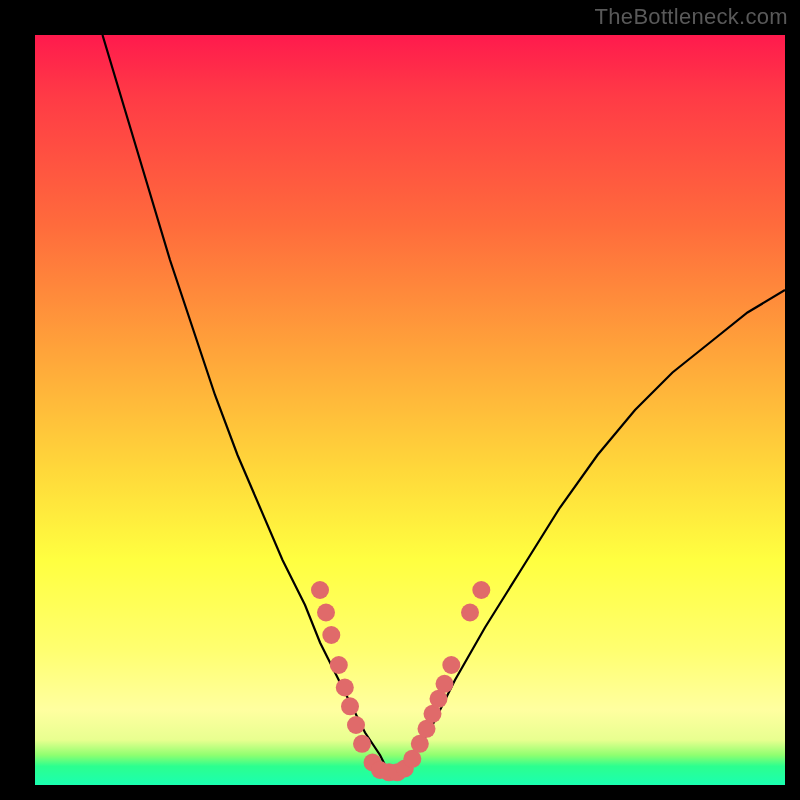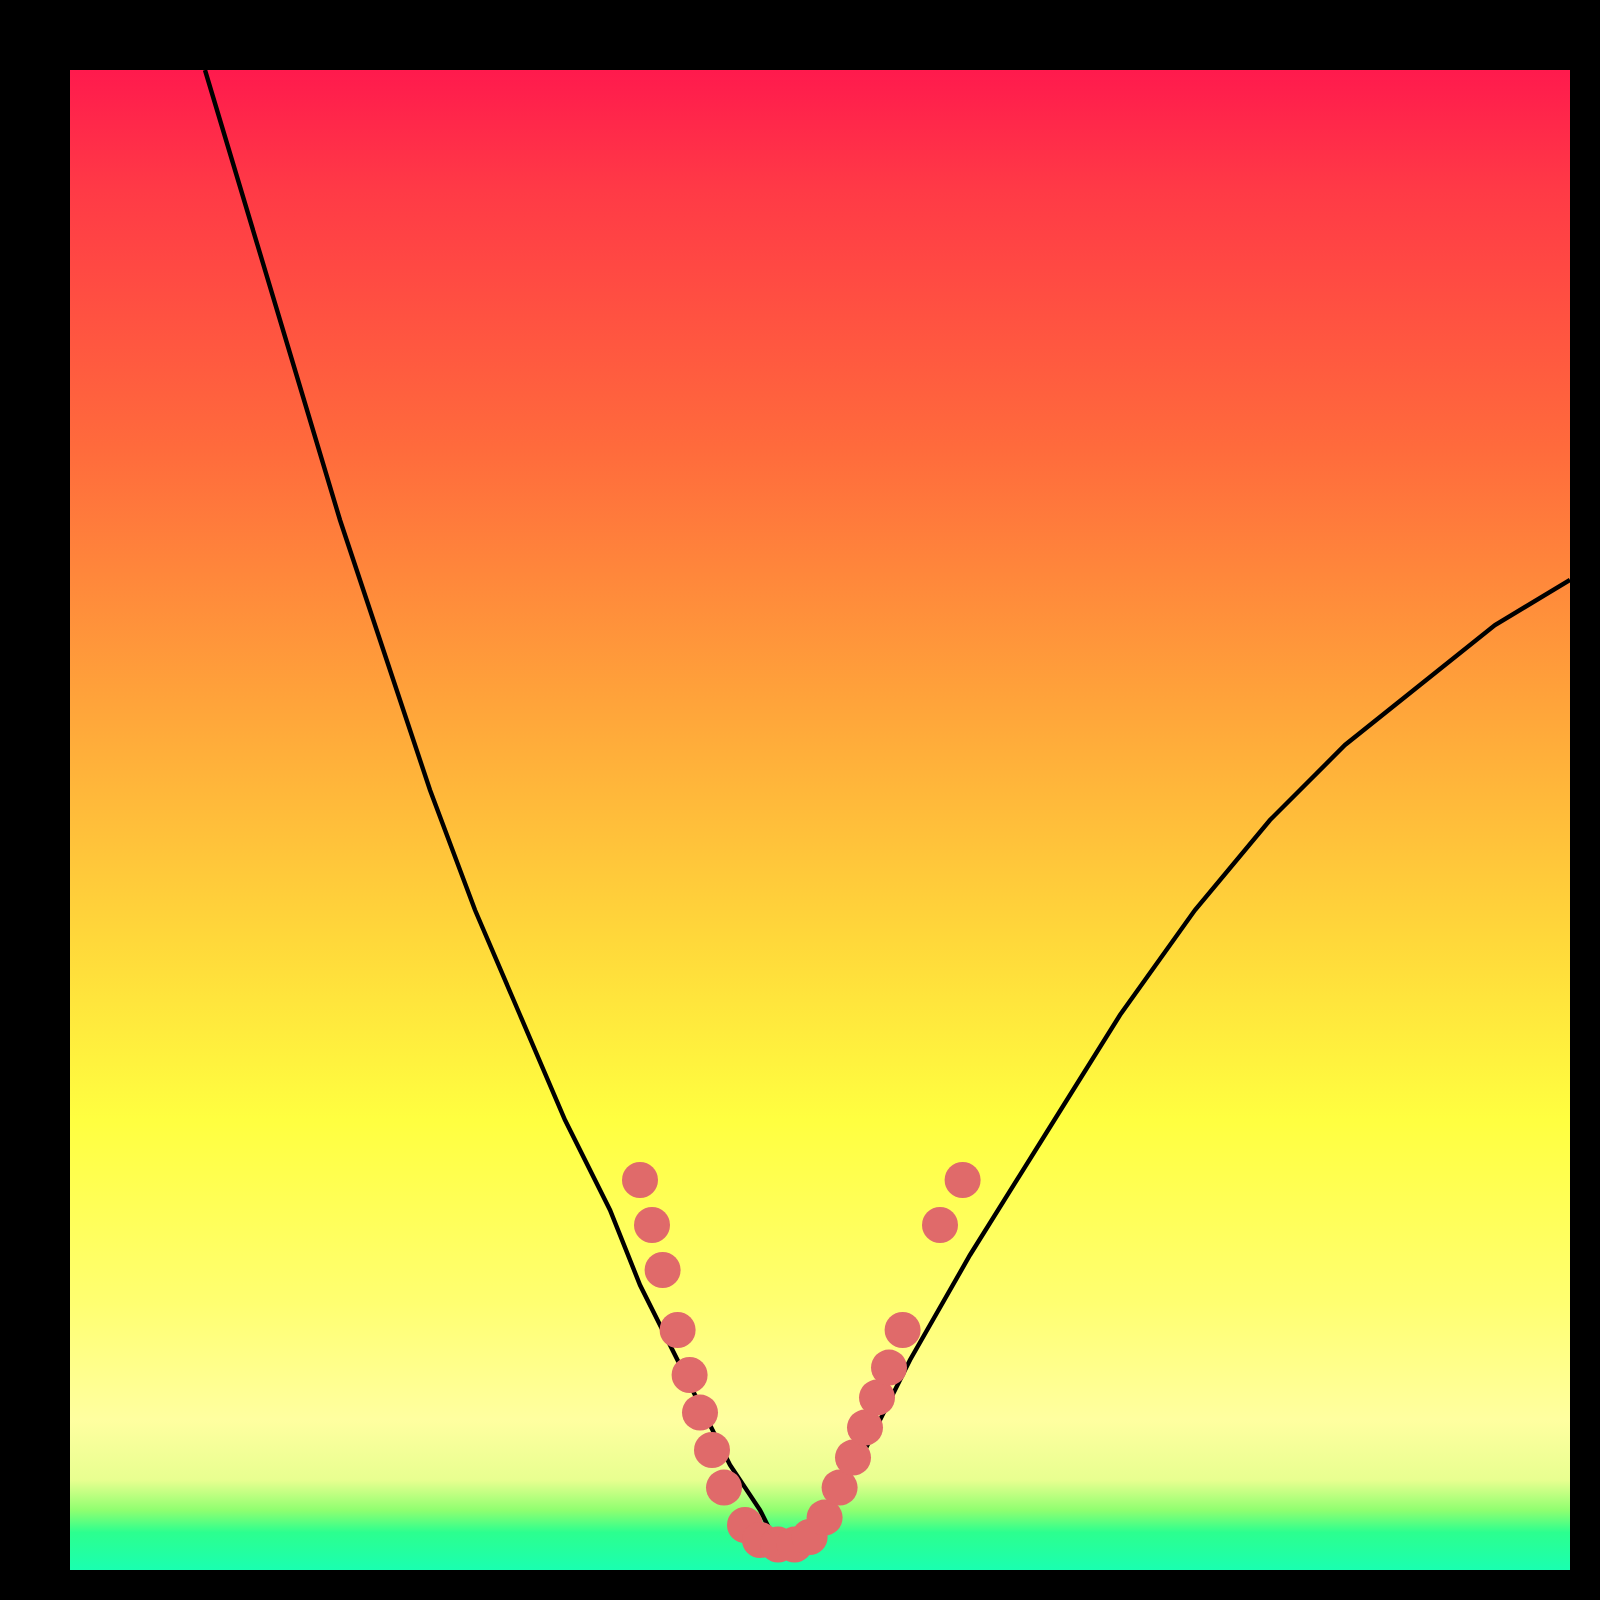--- a/index.html
+++ b/index.html
@@ -65,20 +65,21 @@
   }
   .dots circle {
     fill: #e06a6a;
     stroke: none;
   }
 </style>
 </head>
 <body>
 
 <div class="frame">
+  <div class="watermark">TheBottleneck.com</div>
 
   <div class="plot">
     <svg class="curve" viewBox="0 0 750 750" preserveAspectRatio="none">
       <g>
         <path id="curve-path" d="M67.5 0.0 L90.0 75.0 L112.5 150.0 L135.0 225.0 L157.5 292.5 L180.0 360.0 L202.5 420.0 L225.0 472.5 L247.5 525.0 L270.0 570.0 L285.0 607.5 L300.0 637.5 L315.0 667.5 L330.0 697.5 L345.0 720.0 L352.5 735.0 L360.0 735.0 L375.0 727.5 L397.5 690.0 L420.0 645.0 L450.0 592.5 L487.5 532.5 L525.0 472.5 L562.5 420.0 L600.0 375.0 L637.5 337.5 L675.0 307.5 L712.5 277.5 L750.0 255.0"></path>
       </g>
       <g class="dots" id="dots-group">
           <circle cx="285.0" cy="555.0" r="9"></circle>
           <circle cx="291.0" cy="577.5" r="9"></circle>
           <circle cx="296.3" cy="600.0" r="9"></circle>

